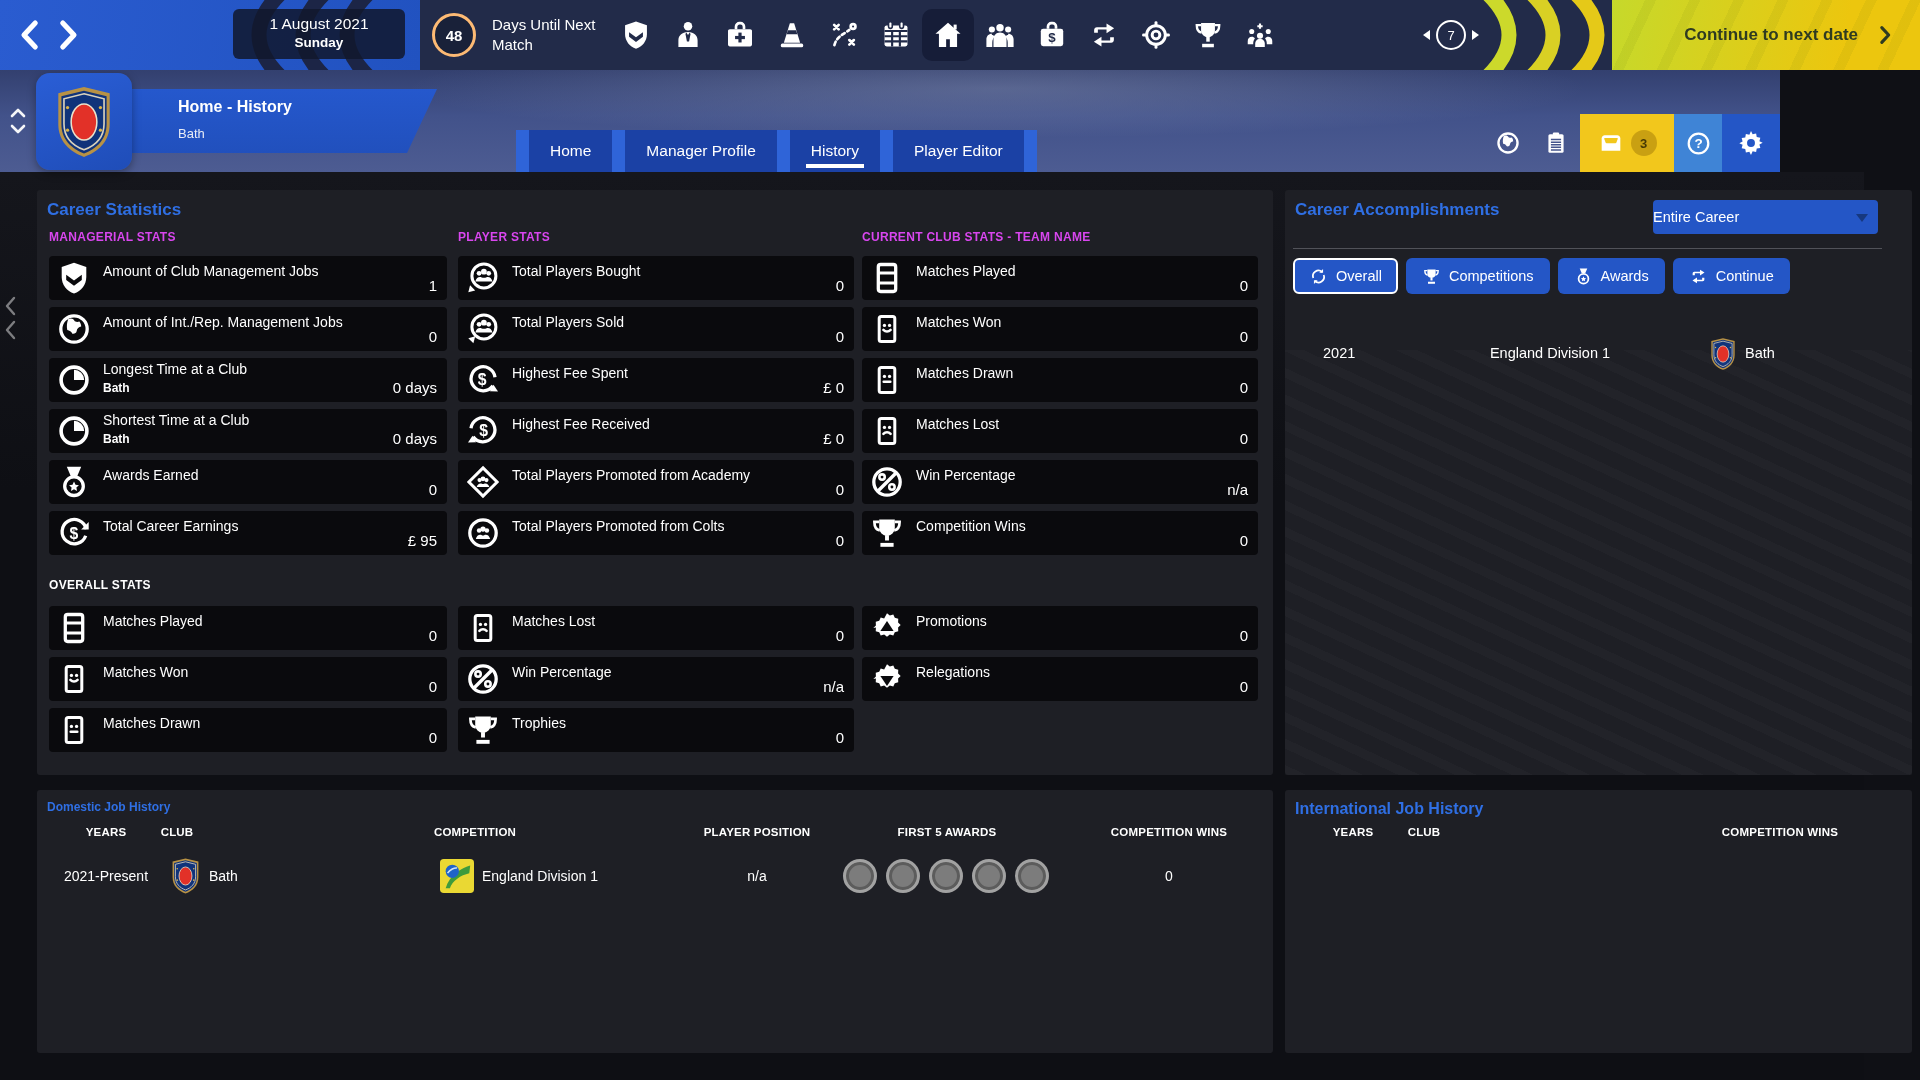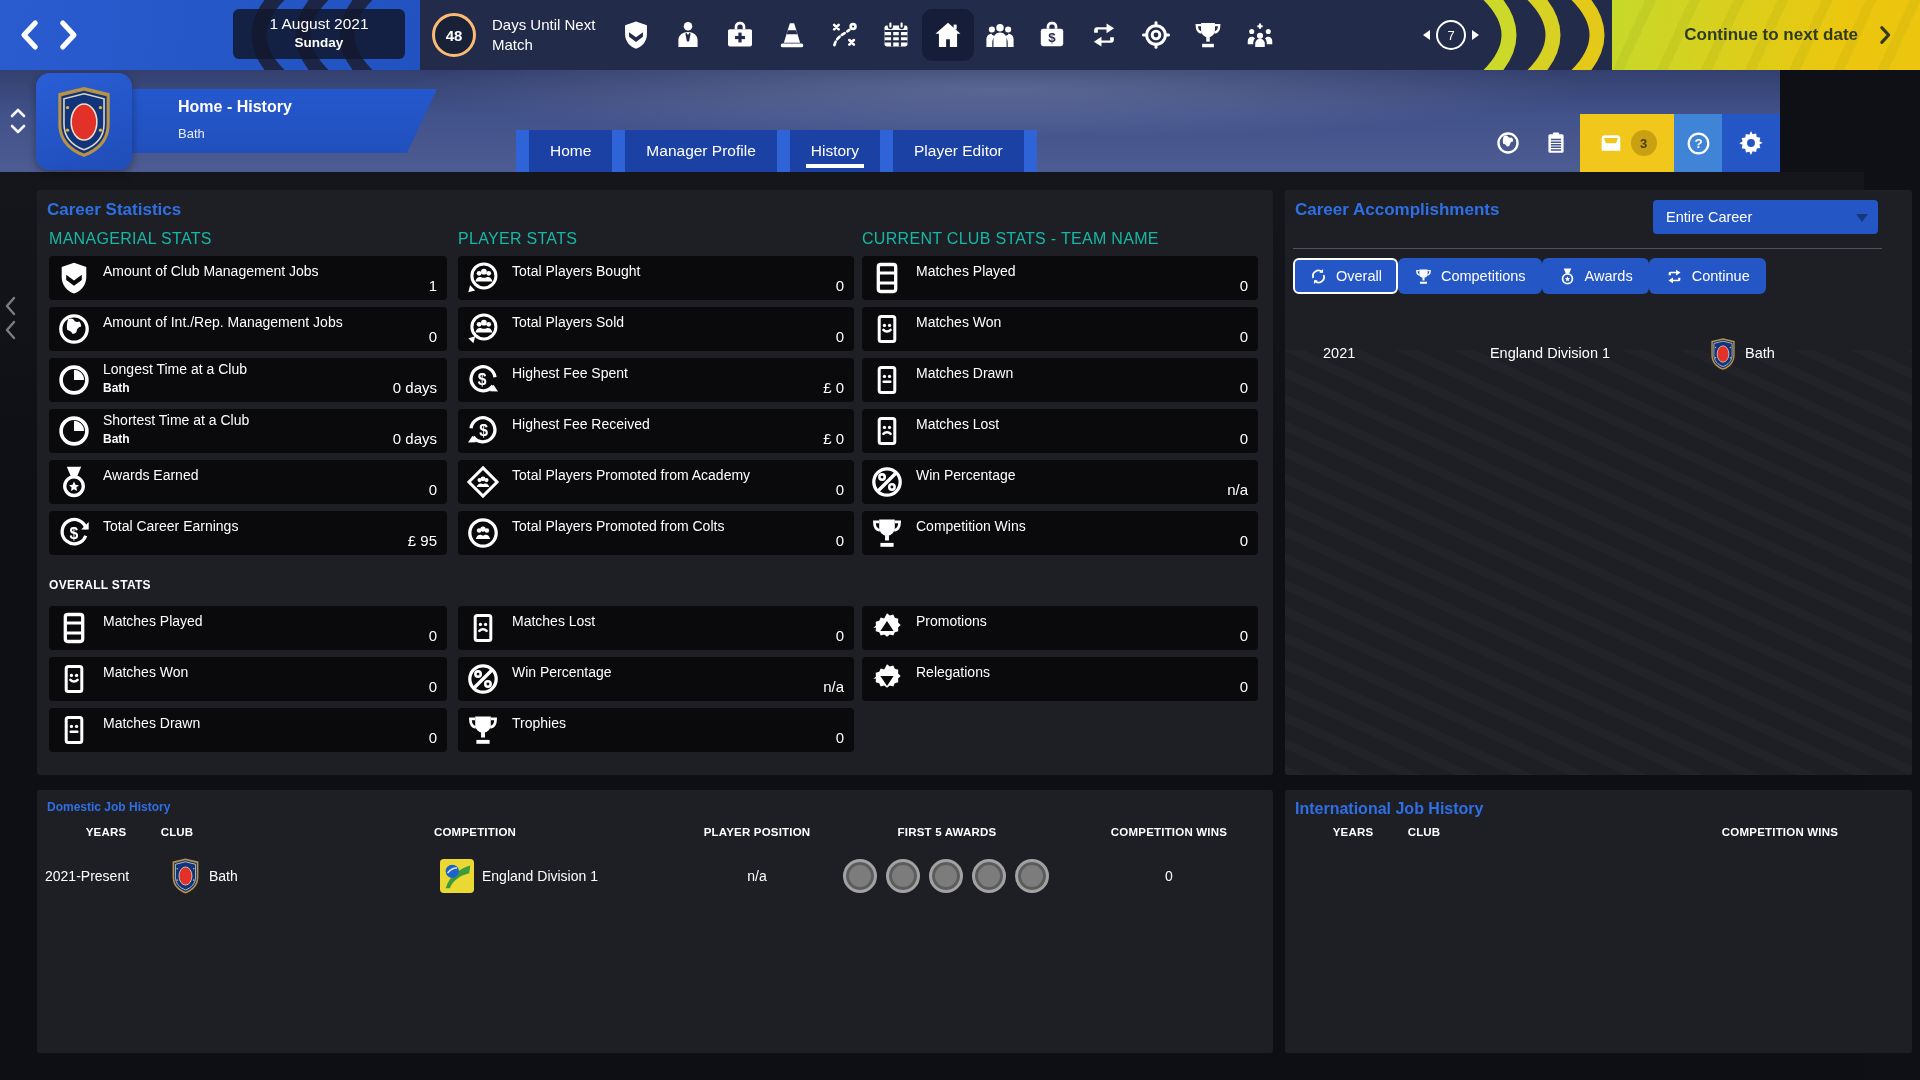--- a/index.html
+++ b/index.html
@@ -78,52 +78,52 @@
   #p-acc{left:1285px;top:18px;width:627px;height:585px}
   #p-acc::after{content:"";position:absolute;inset:160px 0 0 0;pointer-events:none;
     background:repeating-linear-gradient(25deg,rgba(255,255,255,.018) 0 9px,transparent 9px 24px)}
   #p-dom{left:37px;top:618px;width:1236px;height:263px}
   #p-int{left:1285px;top:618px;width:627px;height:263px}
   .panel-title{position:absolute;left:10px;top:10px;font-size:17px;font-weight:bold;color:#2f6fe4}
 
   
   .scol{position:absolute;top:40px;width:398px}
   .scol.c1{left:12px}.scol.c2{left:421px;width:396px}.scol.c3{left:825px;width:396px}
-  .shead{font-size:16px;font-weight:normal;color:#14b8a6;letter-spacing:.3px;height:26px}
+  .shead{font-size:12px;font-weight:bold;color:#d946ef;letter-spacing:.3px;height:26px}
   .srow{position:relative;height:44px;margin-bottom:7px;background:#0a0a0d;border-radius:4px}
   .si{position:absolute;left:7px;top:4px;width:36px;height:36px;color:#fff;--cut:#0a0a0d}
   .sl{position:absolute;left:54px;top:7px;font-size:14px;color:#fff;white-space:nowrap}
   .sl.two{top:3px}
   .ss{position:absolute;left:54px;top:23px;font-size:12px;font-weight:bold;color:#fff}
   .sv{position:absolute;right:10px;bottom:6px;font-size:15px;color:#fff}
   .ov-head{position:absolute;left:12px;top:388px;font-size:12px;font-weight:bold;color:#fff;letter-spacing:.3px}
   .scol.ov{top:416px}
 
   
   .dd{position:absolute;right:34px;top:10px;width:225px;height:34px;background:#2456c6;border-radius:4px;
-    color:#fff;font-size:14.5px;line-height:34px;padding-left:13px;cursor:pointer}
+    color:#fff;font-size:14.5px;line-height:34px;cursor:pointer}
   .dd-caret{position:absolute;right:10px;top:14px;width:0;height:0;border:6px solid transparent;
     border-top:8px solid #16387f}
   .acc-divider{position:absolute;left:8px;right:30px;top:58px;height:1px;background:#515259}
-  .acc-tabs{position:absolute;left:8px;top:68px;display:flex;}
+  .acc-tabs{position:absolute;left:8px;top:68px;display:flex;gap:8px}
   .chip{height:36px;border-radius:6px;background:#2456c6;color:#fff;font-size:14.5px;display:flex;
     align-items:center;gap:8px;padding:0 14px;cursor:pointer;border:2px solid transparent}
   .chip.active{border-color:#fff}
   .chip svg{width:19px;height:19px;color:#fff;--cut:#2456c6}
   .acc-row{position:absolute;left:0;top:146px;width:100%;height:38px}
   .acc-year{position:absolute;left:38px;top:9px;font-size:14.5px;color:#fff}
   .acc-comp{position:absolute;left:140px;top:9px;width:250px;text-align:center;font-size:14.5px;color:#fff}
   .acc-badge{position:absolute;left:424px;top:1px;width:28px;height:34px}
   .acc-club{position:absolute;left:460px;top:9px;font-size:14.5px;color:#fff}
 
   
   .jh-head{position:absolute;top:36px;font-size:11.5px;font-weight:bold;color:#fff;text-align:center;
     letter-spacing:.2px}
   .dj-row{position:absolute;left:0;top:58px;width:100%;height:56px}
-  .dj-years{position:absolute;left:8px;width:122px;line-height:56px;font-size:14px;color:#fff}
+  .dj-years{position:absolute;left:8px;width:122px;text-align:center;line-height:56px;font-size:14px;color:#fff}
   .dj-badge{position:absolute;left:133px;top:9px;width:31px;height:38px}
   .dj-club{position:absolute;left:172px;line-height:56px;font-size:14px;color:#fff}
   .dj-logo{position:absolute;left:403px;top:11px;width:34px;height:34px}
   .dj-comp{position:absolute;left:445px;line-height:56px;font-size:14px;color:#fff}
   .dj-pos{position:absolute;left:640px;width:160px;text-align:center;line-height:56px;font-size:14px;color:#fff}
   .dj-slots{position:absolute;left:806px;top:11px;display:flex;gap:9px}
   .slot{width:34px;height:34px;border-radius:50%;background:#7c7c7c;border:3px solid #a2a2a2;
     box-shadow:inset 0 0 0 3px #5c5c5c}
   .dj-wins{position:absolute;left:1052px;width:160px;text-align:center;line-height:56px;font-size:14px;color:#fff}
 </style>

